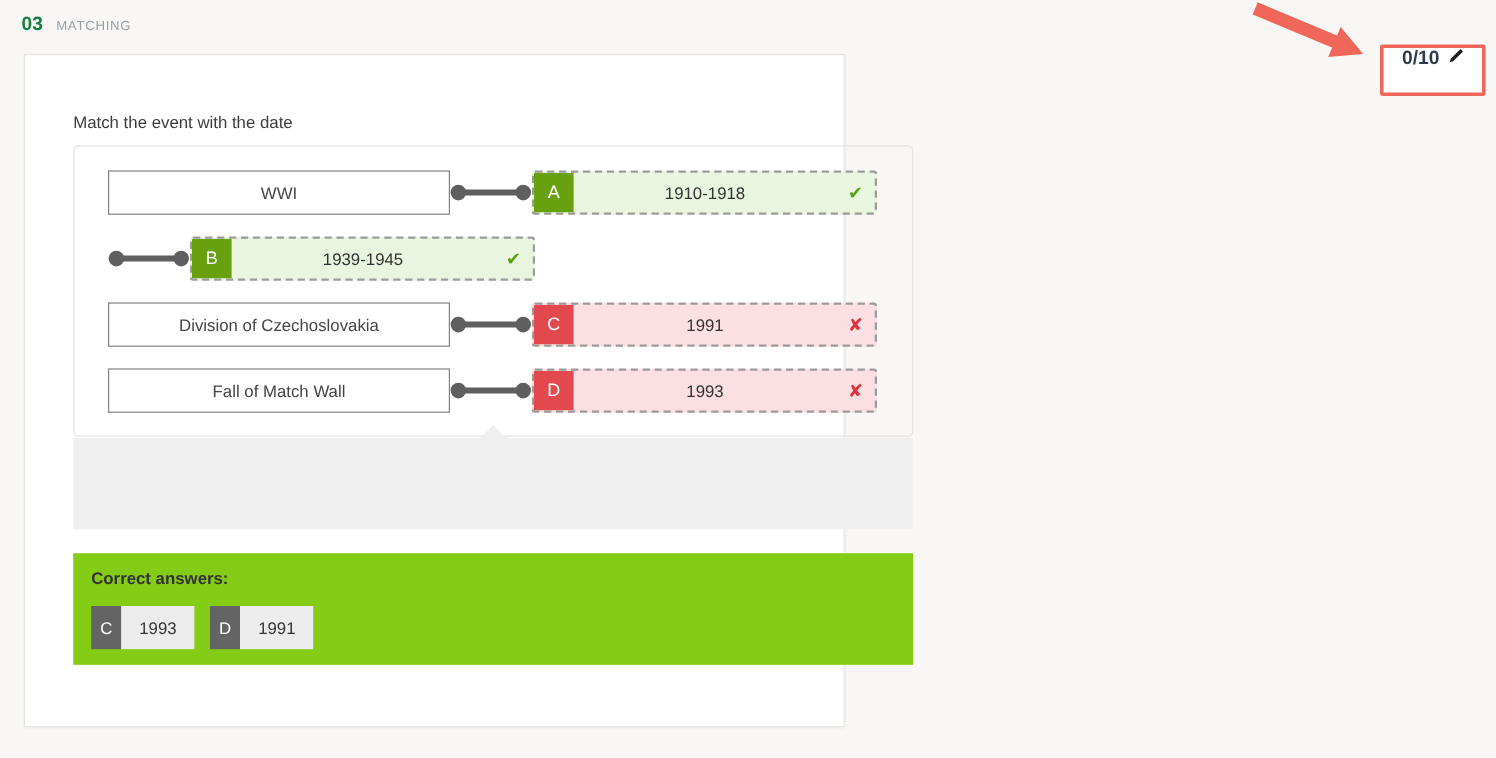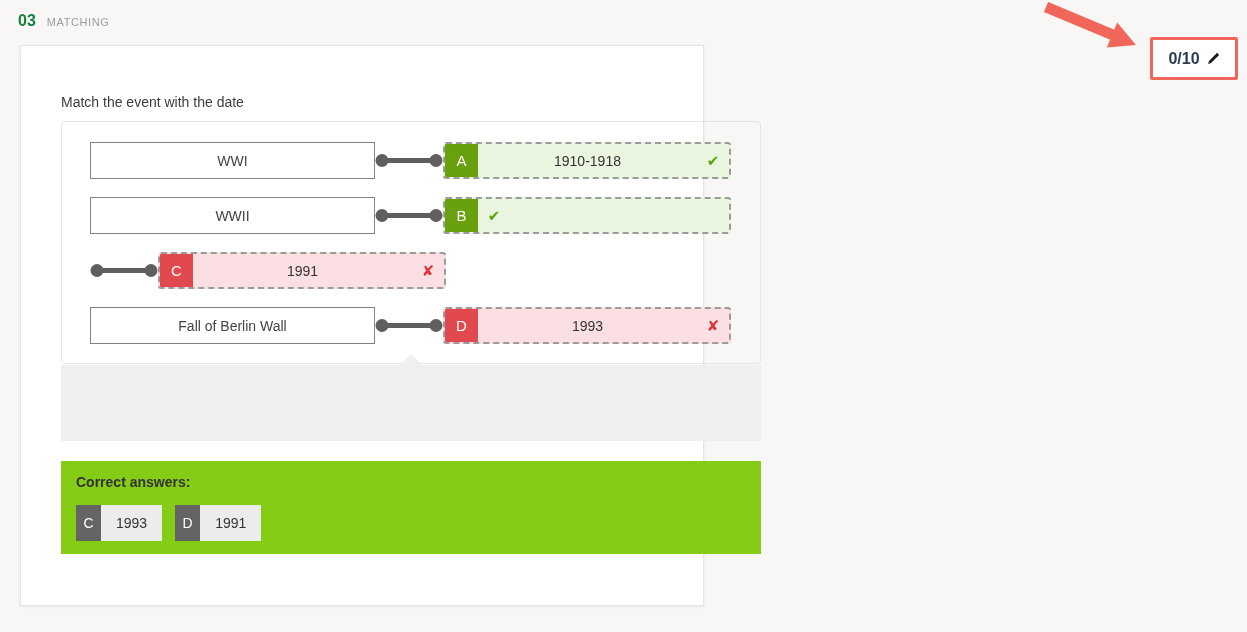--- a/index.html
+++ b/index.html
@@ -14,21 +14,21 @@
 
   
   .q-header { position: absolute; left: 18px; top: 12px; display: flex; align-items: baseline; }
   .q-number { font-size: 16px; font-weight: bold; color: #15803d; }
   .q-type { font-size: 11px; color: #98a0a6; margin-left: 11px; letter-spacing: .6px; }
 
   
   .score-badge {
     position: absolute; left: 1150px; top: 37px; width: 88px; height: 43px;
     background: #ffffff; border: 3px solid #f0665a; border-radius: 2px;
-    display: flex; align-items: center; justify-content: center; gap: 7px;
+    display: flex; align-items: flex-start; justify-content: center; gap: 7px;
     cursor: pointer;
   }
   .score-value { font-size: 16px; font-weight: bold; color: #2d3b50; }
   .pencil { width: 13px; height: 13px; display: block; }
   .arrow-annotation { position: absolute; left: 1042px; top: 2px; width: 100px; height: 50px; }
 
   
   .card {
     position: absolute; left: 20px; top: 45px; width: 684px; height: 561px;
     background: #ffffff; border: 1px solid #e6e4e1;
@@ -129,50 +129,51 @@
       <circle cx="61" cy="18.5" r="6.5" fill="#5f5f5f"></circle>
     </svg>
     <div class="answer-box correct">
       <span class="letter">A</span>
       <span class="answer">1910-1918</span>
       <span class="mark">✔</span>
     </div>
   </div>
 
   <div class="match-row">
-    <div class="event-box">
-      <span class="ev">WWII</span>
-    </div>
     <svg class="connector" viewBox="0 0 68 37">
       <line x1="7" y1="18.5" x2="61" y2="18.5" stroke="#5f5f5f" stroke-width="5"></line>
       <circle cx="7" cy="18.5" r="6.5" fill="#5f5f5f"></circle>
       <circle cx="61" cy="18.5" r="6.5" fill="#5f5f5f"></circle>
     </svg>
     <div class="answer-box correct">
       <span class="letter">B</span>
+      <span class="answer">1939-1945</span>
       <span class="mark">✔</span>
     </div>
   </div>
 
   <div class="match-row">
+    <div class="event-box">
+      <span class="ev">Division of Czechoslovakia</span>
+    </div>
     <svg class="connector" viewBox="0 0 68 37">
       <line x1="7" y1="18.5" x2="61" y2="18.5" stroke="#5f5f5f" stroke-width="5"></line>
       <circle cx="7" cy="18.5" r="6.5" fill="#5f5f5f"></circle>
       <circle cx="61" cy="18.5" r="6.5" fill="#5f5f5f"></circle>
     </svg>
     <div class="answer-box incorrect">
       <span class="letter">C</span>
       <span class="answer">1991</span>
       <span class="mark">✘</span>
     </div>
   </div>
 
   <div class="match-row">
     <div class="event-box">
-      <span class="ev">Fall of Berlin Wall</span>
+      <span class="ev">Fall of Match Wall</span>
     </div>
     <svg class="connector" viewBox="0 0 68 37">
       <line x1="7" y1="18.5" x2="61" y2="18.5" stroke="#5f5f5f" stroke-width="5"></line>
       <circle cx="7" cy="18.5" r="6.5" fill="#5f5f5f"></circle>
       <circle cx="61" cy="18.5" r="6.5" fill="#5f5f5f"></circle>
     </svg>
     <div class="answer-box incorrect">
       <span class="letter">D</span>
       <span class="answer">1993</span>
       <span class="mark">✘</span>

